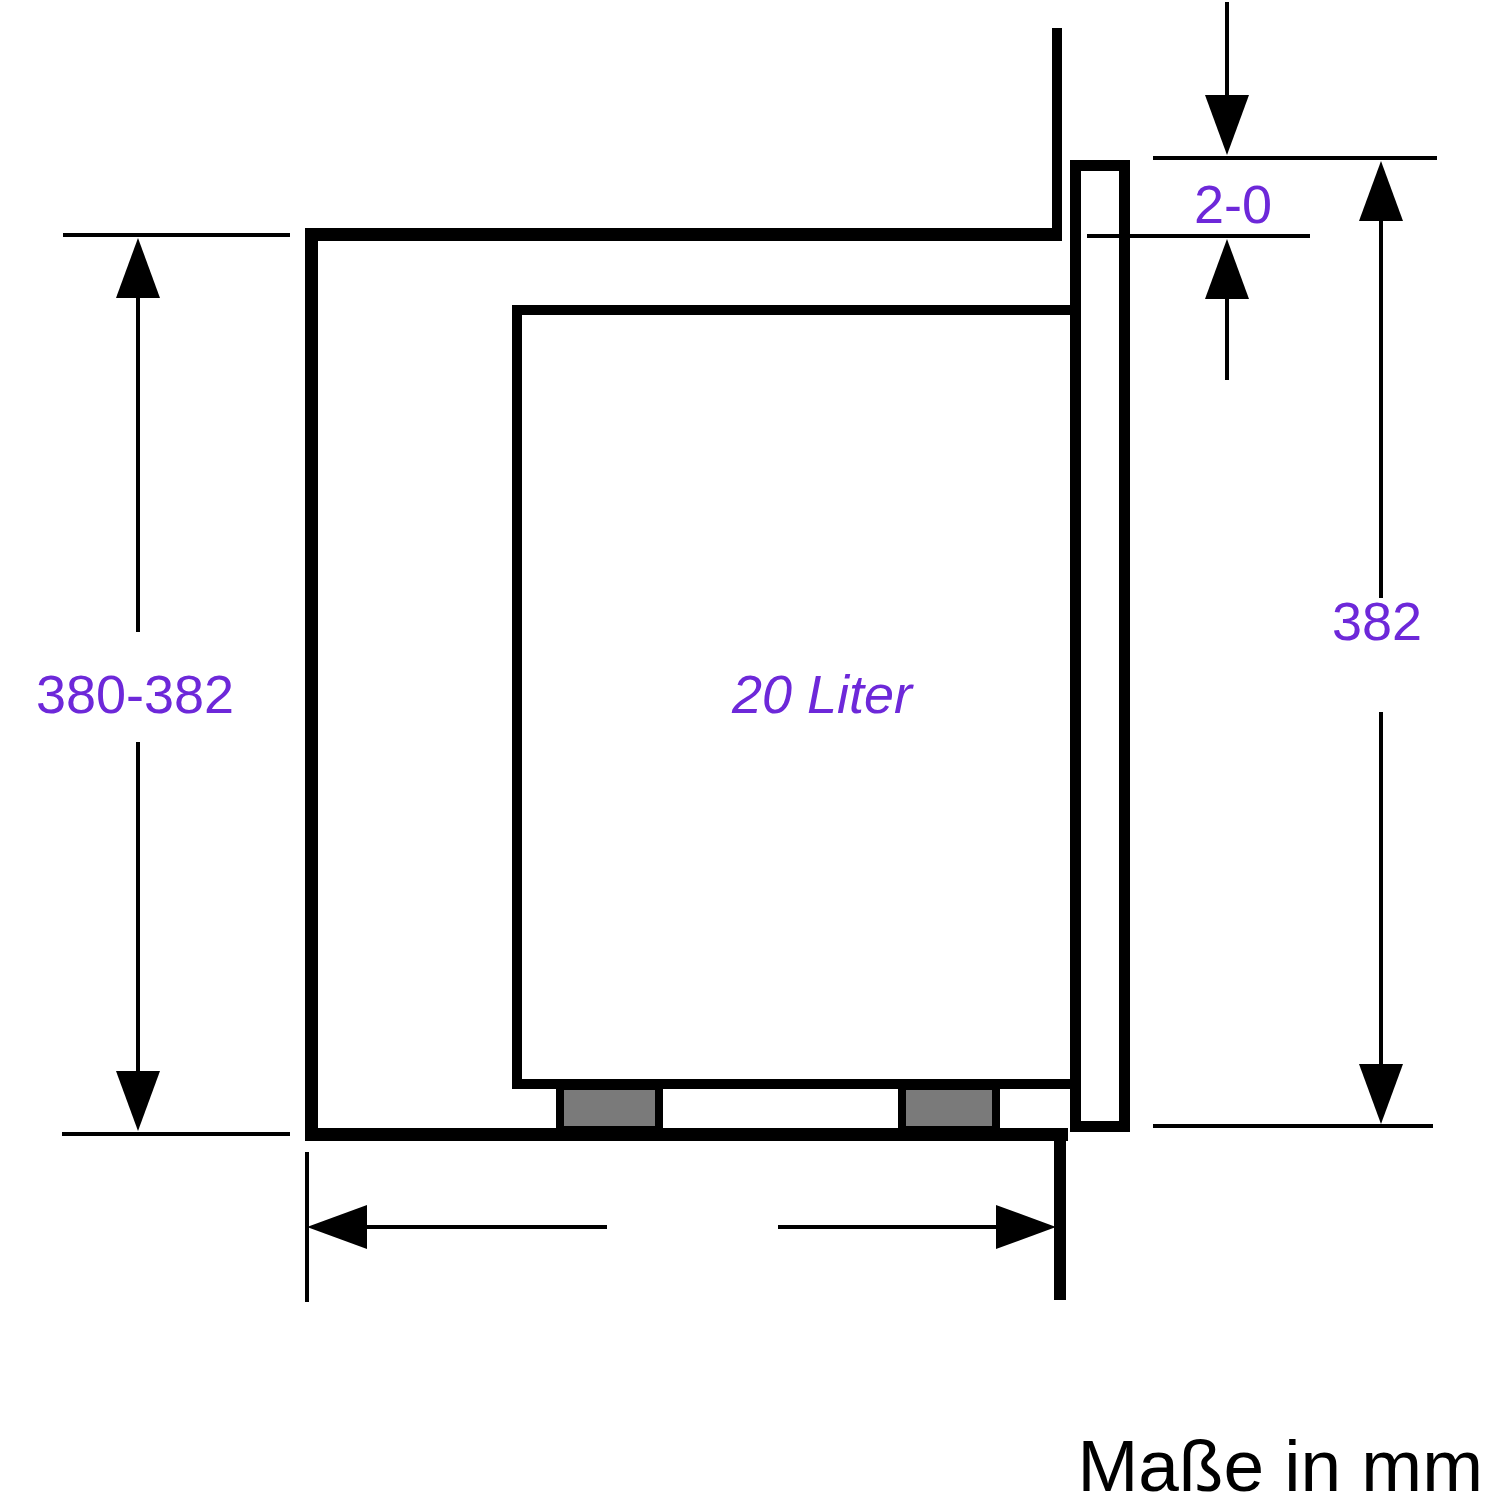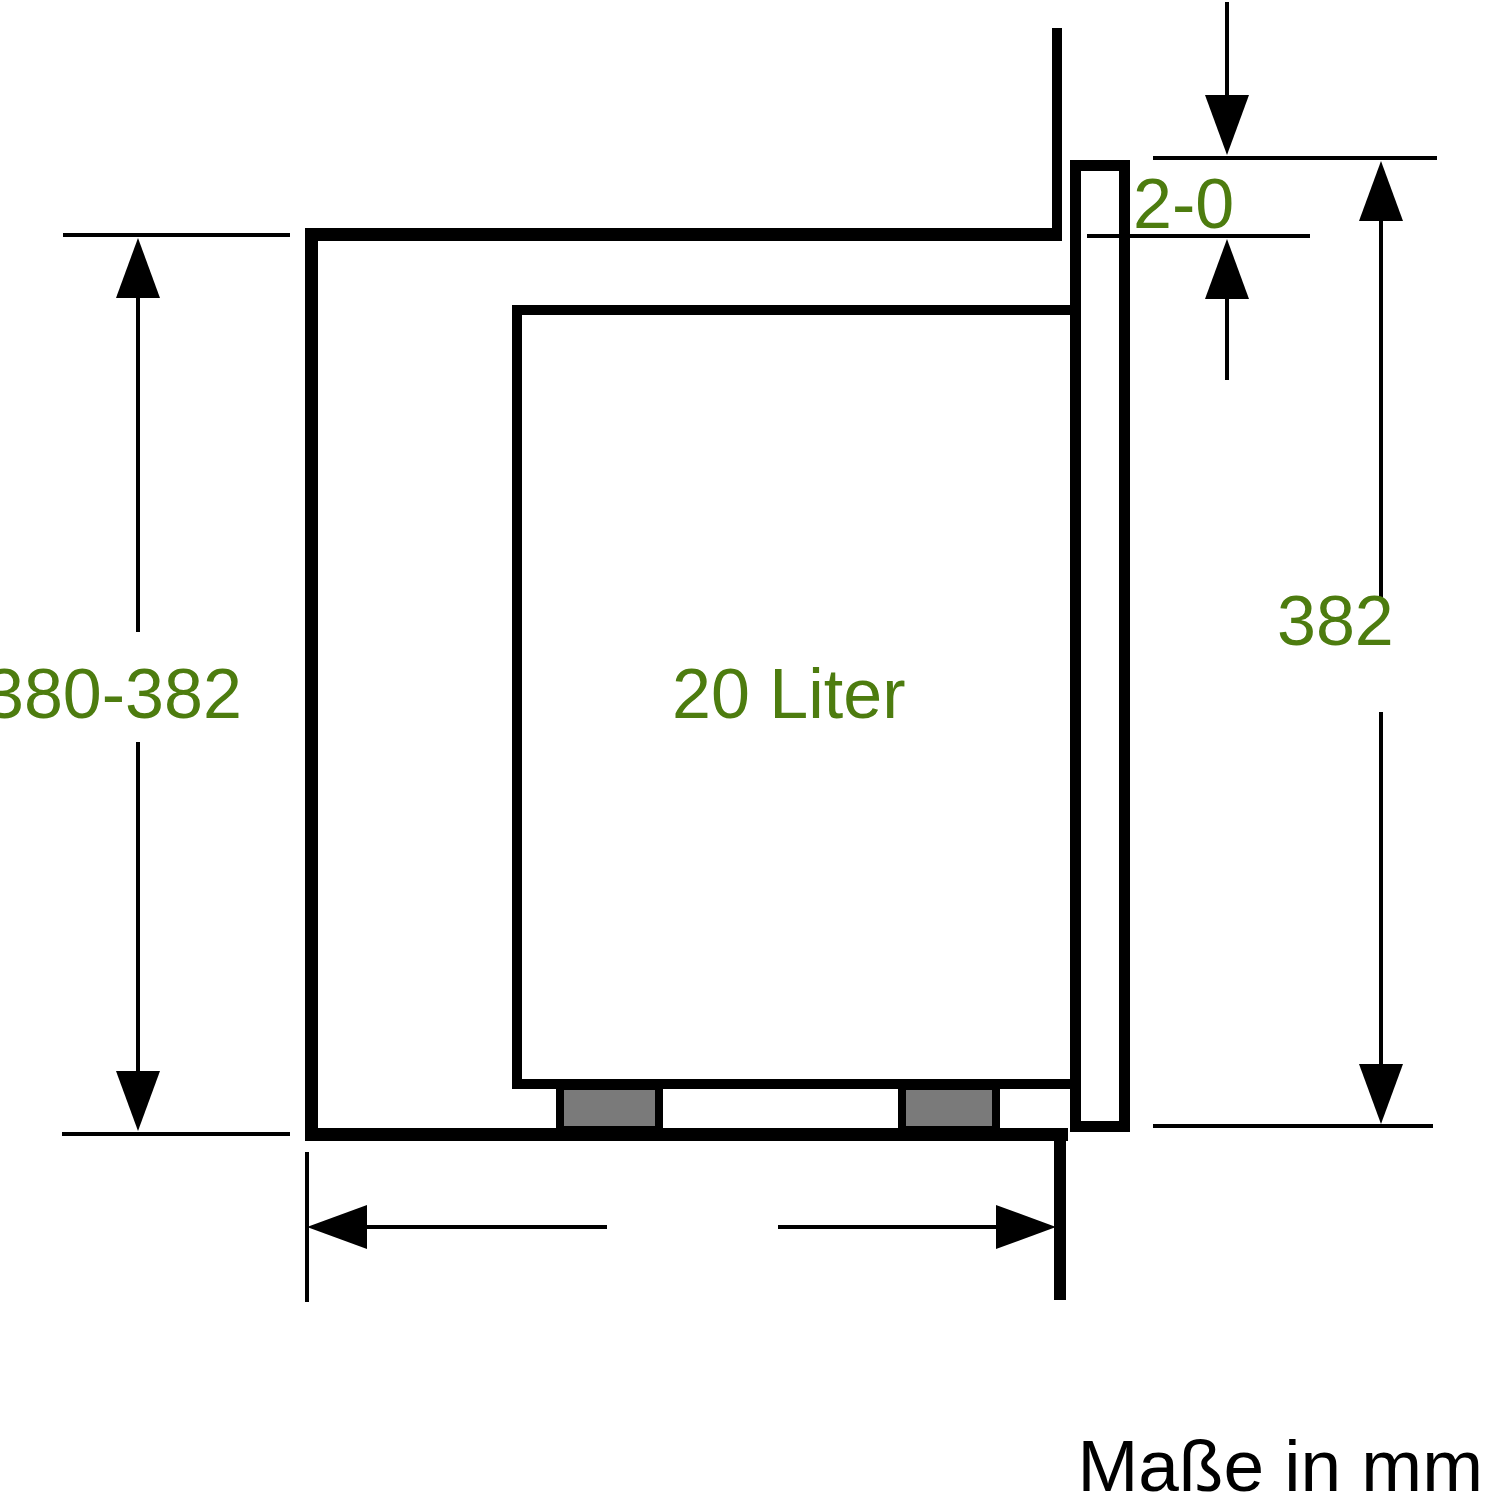--- a/index.html
+++ b/index.html
@@ -26,24 +26,24 @@
     background: #ffffff;
   }
   .foot {
     position: absolute;
     box-sizing: border-box;
     border: 8px solid #000000;
     background: #7a7a7a;
   }
   .dimtext {
     position: absolute;
-    font-size: 70px;
+    font-size: 54px;
     line-height: 73px;
-    color: #4d7c0f;
-    text-align: left;
+    color: #6d28d9;
+    text-align: center;
     white-space: nowrap;
   }
   .note {
     position: absolute;
     font-size: 73px;
     line-height: 73px;
     color: #000000;
     text-align: right;
     white-space: nowrap;
   }
@@ -94,21 +94,21 @@
   <div class="panel" style="left:1070px; top:160px; width:60px; height:972px;"></div>
 
   <div class="ln" style="left:63px; top:233px; width:227px; height:4px;"></div>
   <div class="ln" style="left:62px; top:1132px; width:228px; height:4px;"></div>
   <div class="arr arr-up" style="left:116px; top:238px;"></div>
   <div class="ln" style="left:136px; top:296px; width:4px; height:336px;"></div>
   <div class="dimtext" style="left:-15px; top:658px; width:300px;">380-382</div>
   <div class="ln" style="left:136px; top:742px; width:4px; height:330px;"></div>
   <div class="arr arr-down" style="left:116px; top:1071px;"></div>
 
-  <div class="dimtext" style="left:672px; top:658px; width:300px;">20 Liter</div>
+  <div class="dimtext" style="left:672px; top:658px; width:300px;font-style:italic;">20 Liter</div>
 
   <div class="ln" style="left:1225px; top:2px; width:4px; height:95px;"></div>
   <div class="arr arr-down" style="left:1205px; top:95px;"></div>
   <div class="ln" style="left:1153px; top:156px; width:284px; height:4px;"></div>
   <div class="dimtext" style="left:1133px; top:168px; width:200px;">2-0</div>
   <div class="ln" style="left:1087px; top:234px; width:223px; height:4px;"></div>
   <div class="arr arr-up" style="left:1205px; top:239px;"></div>
   <div class="ln" style="left:1225px; top:297px; width:4px; height:83px;"></div>
 
   <div class="arr arr-up" style="left:1359px; top:161px;"></div>

